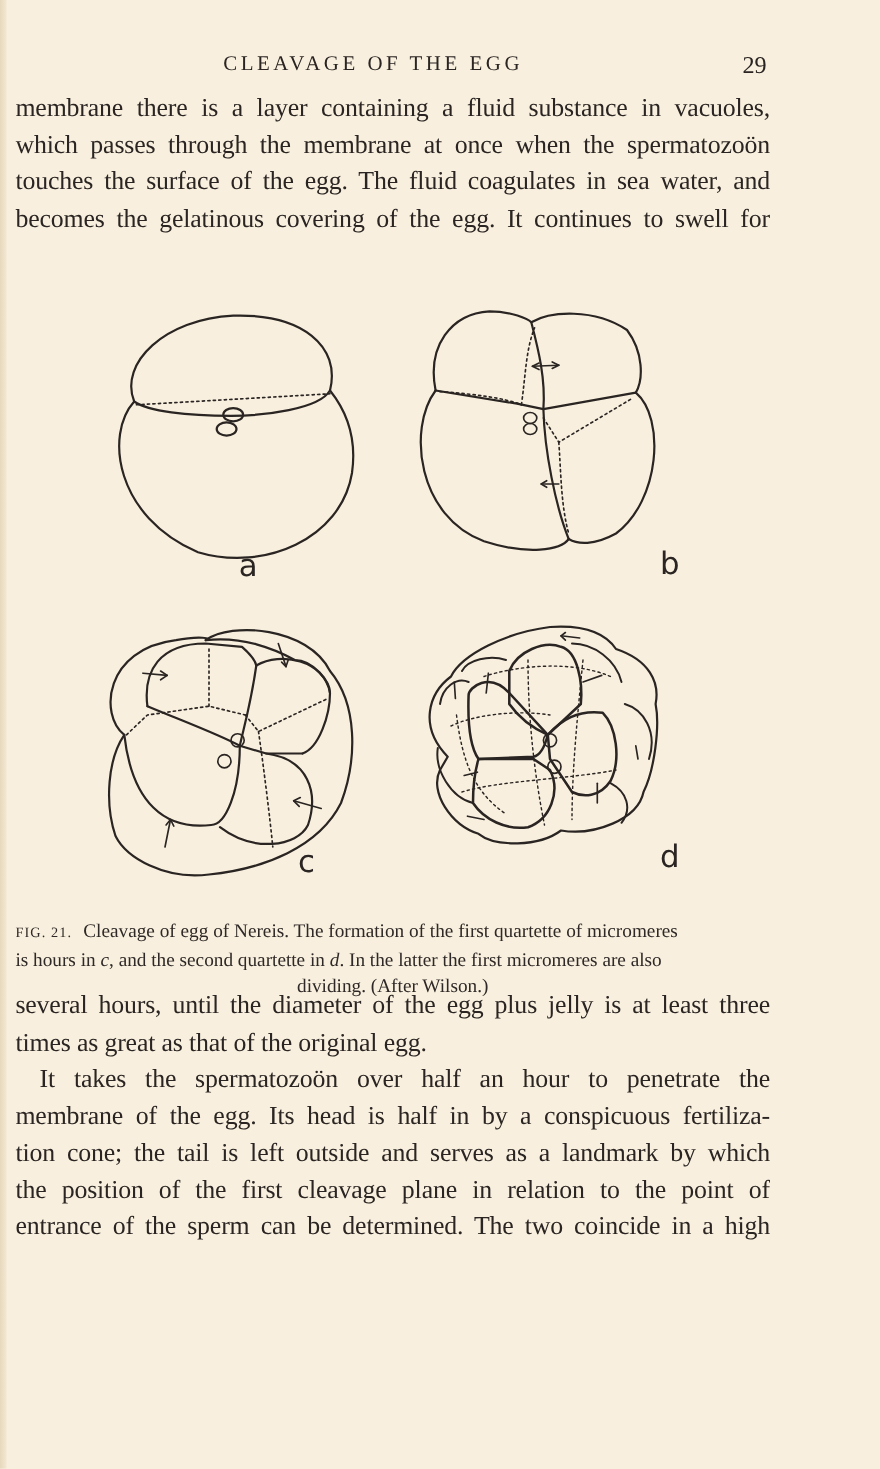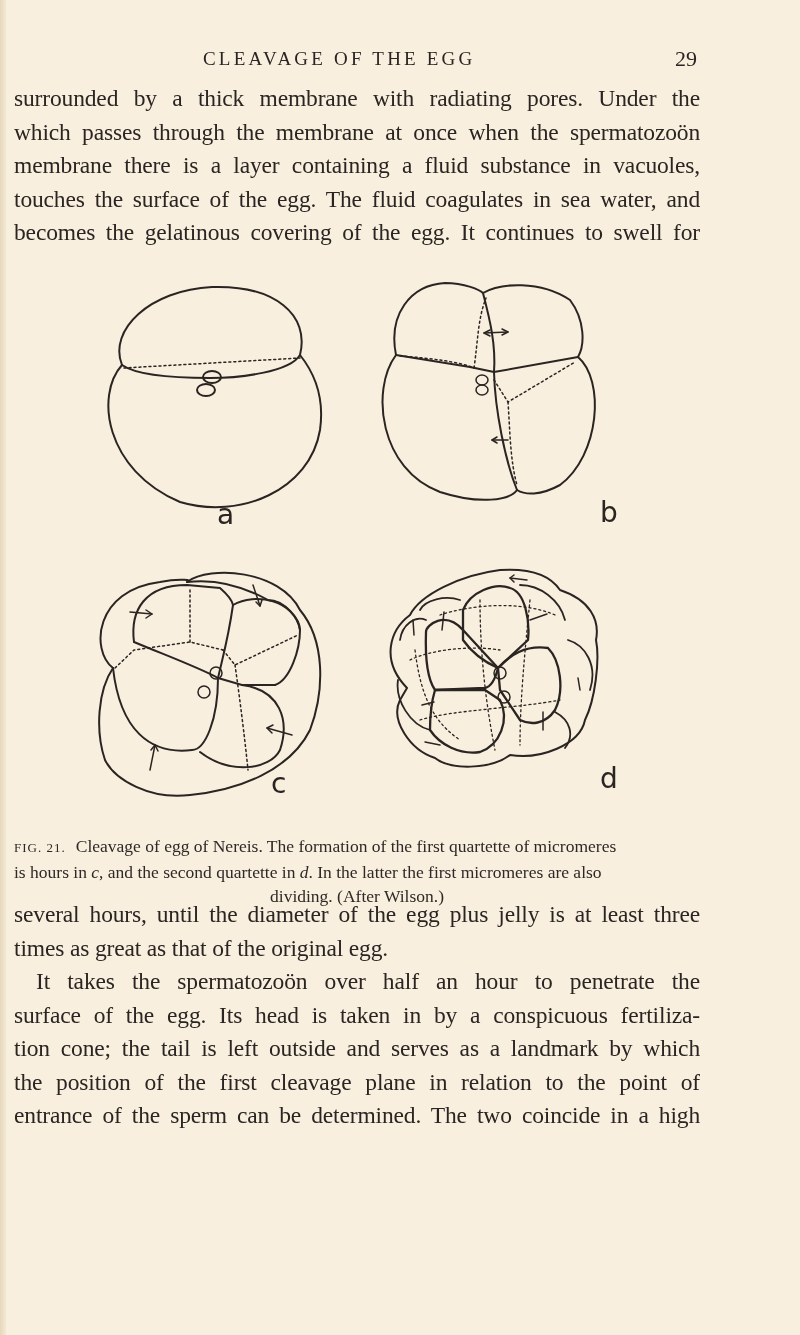--- a/index.html
+++ b/index.html
@@ -115,23 +115,22 @@
 <body>
 
 <div class="page-edge"></div>
 
 <div class="running-head">
   <span class="running-title">CLEAVAGE OF THE EGG</span>
   <span class="page-number">29</span>
 </div>
 
 <div class="body-block" id="text-top">
-  <span class="line">surrounded by a thick membrane with radiating pores. Under the</span>
+  <span class="line">membrane there is a layer containing a fluid substance in vacuoles,</span>
   <span class="line">which passes through the membrane at once when the spermatozoön</span>
-  <span class="line">membrane there is a layer containing a fluid substance in vacuoles,</span>
   <span class="line">touches the surface of the egg. The fluid coagulates in sea water, and</span>
   <span class="line">becomes the gelatinous covering of the egg. It continues to swell for</span>
 </div>
 
 <div class="figure">
   <svg width="800" height="540" viewBox="0 275 800 540" xmlns="http://www.w3.org/2000/svg" fill="none" stroke="#2a2522" stroke-linecap="round" stroke-linejoin="round">
 
     <g stroke-width="2">
       <path d="M 122 365 C 108 330 150 290 212 287 C 275 285 310 315 300 355 C 290 372 240 378 210 378 C 170 378 135 374 122 365 Z"></path>
       <path d="M 122 365 C 95 395 105 470 180 502 C 240 520 310 490 320 430 C 325 395 312 370 300 355"></path>
@@ -214,17 +213,17 @@
 <div class="caption">
   <span class="line"><span class="fig-label">FIG. 21.</span><span>Cleavage of egg of Nereis. The formation of the first quartette of micromeres</span></span>
   <span class="line"><span>is hours in </span><i>c</i><span>, and the second quartette in </span><i>d</i><span>. In the latter the first micromeres are also</span></span>
   <span class="line center">dividing. (After Wilson.)</span>
 </div>
 
 <div class="body-block" id="text-bottom">
   <span class="line">several hours, until the diameter of the egg plus jelly is at least three</span>
   <span class="line last">times as great as that of the original egg.</span>
   <span class="line indent">It takes the spermatozoön over half an hour to penetrate the</span>
-  <span class="line">surface of the egg. Its head is taken in by a conspicuous fertiliza-</span>
+  <span class="line">membrane of the egg. Its head is half in by a conspicuous fertiliza-</span>
   <span class="line">tion cone; the tail is left outside and serves as a landmark by which</span>
   <span class="line">the position of the first cleavage plane in relation to the point of</span>
   <span class="line">entrance of the sperm can be determined. The two coincide in a high</span>
 </div>
 
 </body></html>

